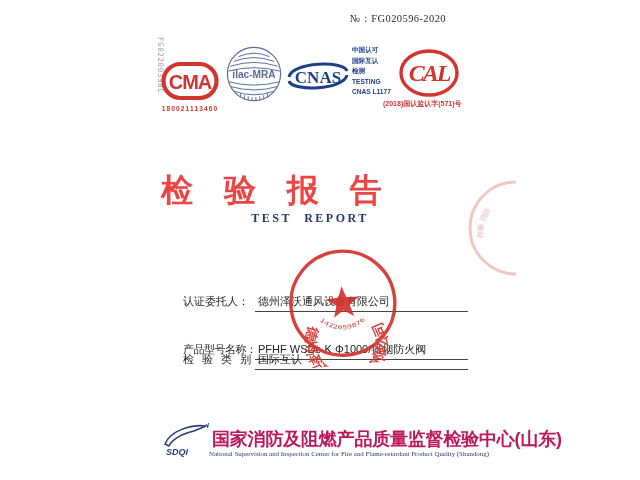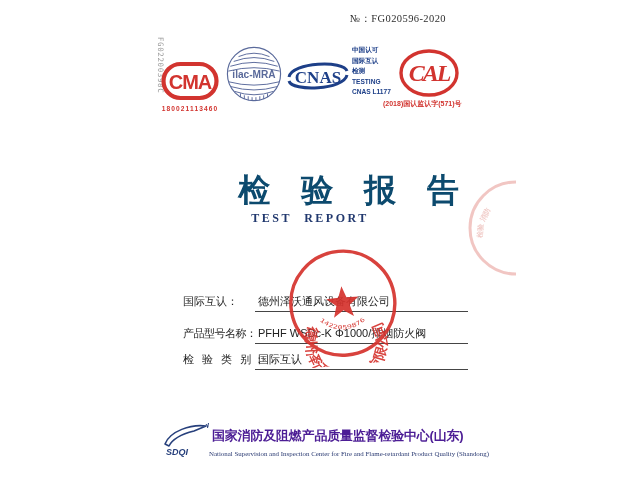--- a/index.html
+++ b/index.html
@@ -16,42 +16,42 @@
 
   
   .mark{position:absolute;}
   .cma-number{position:absolute;left:157px;top:105px;width:66px;text-align:center;
               font-size:6.6px;color:#d2342f;letter-spacing:1.1px;font-weight:bold;}
   .cnas-textblock{position:absolute;left:352px;top:45px;font-size:6.6px;line-height:10.6px;
                   color:#1d3f88;font-weight:bold;}
   .cal-caption{position:absolute;left:383px;top:99px;font-size:7px;color:#d2342f;font-weight:bold;}
 
   
-  .title-cn{position:absolute;left:150px;top:169px;width:320px;text-align:right;
-            font-size:32px;font-weight:bold;color:#0c4a6e;letter-spacing:11px;padding-left:11px;box-sizing:border-box;}
+  .title-cn{position:absolute;left:150px;top:169px;width:320px;text-align:left;
+            font-size:32px;font-weight:bold;color:#ef4444;letter-spacing:11px;padding-left:11px;box-sizing:border-box;}
   .title-en{position:absolute;left:150px;top:211px;width:320px;text-align:center;
             font-family:"Liberation Serif","DejaVu Serif",serif;font-size:12px;font-weight:bold;
             color:#21386e;letter-spacing:2.5px;word-spacing:7px;}
 
   
   .field-row{position:absolute;left:183px;display:flex;align-items:flex-end;}
   .field-label{width:72px;font-size:11px;color:#1f1f1f;white-space:nowrap;padding-bottom:3px;}
   .field-value{width:210px;font-size:11px;color:#222;border-bottom:1.4px solid #454545;
                padding:0 0 2px 3px;white-space:nowrap;overflow:hidden;}
-  #row1{top:294px;} #row2{top:326px;} #row3{top:352px;}
+  #row1{top:294px;} #row2{top:342px;} #row3{top:352px;}
   #row2 .field-label{letter-spacing:-.5px;}
   #row3 .field-label{letter-spacing:2.5px;}
 
   
   .seal{position:absolute;left:287px;top:245px;opacity:.92;transform:rotate(-5deg);}
   .faint-stamp{position:absolute;left:458px;top:176px;opacity:.65;}
 
   
-  .footer-org-cn{position:absolute;left:212px;top:427px;font-size:13px;font-weight:bold;
-                 color:#4c1d95;letter-spacing:-.2px;white-space:nowrap;}
+  .footer-org-cn{position:absolute;left:212px;top:427px;font-size:18px;font-weight:bold;
+                 color:#be185d;letter-spacing:-.2px;white-space:nowrap;}
   .footer-org-en{position:absolute;left:209px;top:450px;font-size:6.9px;color:#2a3a72;
                  font-family:"Liberation Serif","DejaVu Serif",serif;white-space:nowrap;}
   .sdqi-logo{position:absolute;left:163px;top:422px;}
 </style>
 </head>
 <body>
 
 <div id="page">
 
   <div class="report-no"><span>№：</span><span>FG020596-2020</span></div>
@@ -110,21 +110,21 @@
 
   <svg class="faint-stamp" width="64" height="110" viewBox="0 0 64 110">
     <path d="M58,6 A46,46 0 0 0 58,98" fill="none" stroke="#eba9a4" stroke-width="3"></path>
     <g fill="#eab3ae" font-size="7" font-family="Liberation Sans, sans-serif" font-weight="bold">
       <text x="26" y="46" transform="rotate(-62 26 46)">消防</text>
       <text x="24" y="62" transform="rotate(-85 24 62)">检验</text>
     </g>
   </svg>
 
   <div class="field-row" id="row1">
-    <div class="field-label">国际互认：</div>
+    <div class="field-label">认证委托人：</div>
     <div class="field-value">德州泽沃通风设备有限公司</div>
   </div>
   <div class="field-row" id="row2">
     <div class="field-label">产品型号名称：</div>
     <div class="field-value">PFHF WSDc-K Φ1000/排烟防火阀</div>
   </div>
   <div class="field-row" id="row3">
     <div class="field-label">检 验 类 别：</div>
     <div class="field-value">国际互认</div>
   </div>

